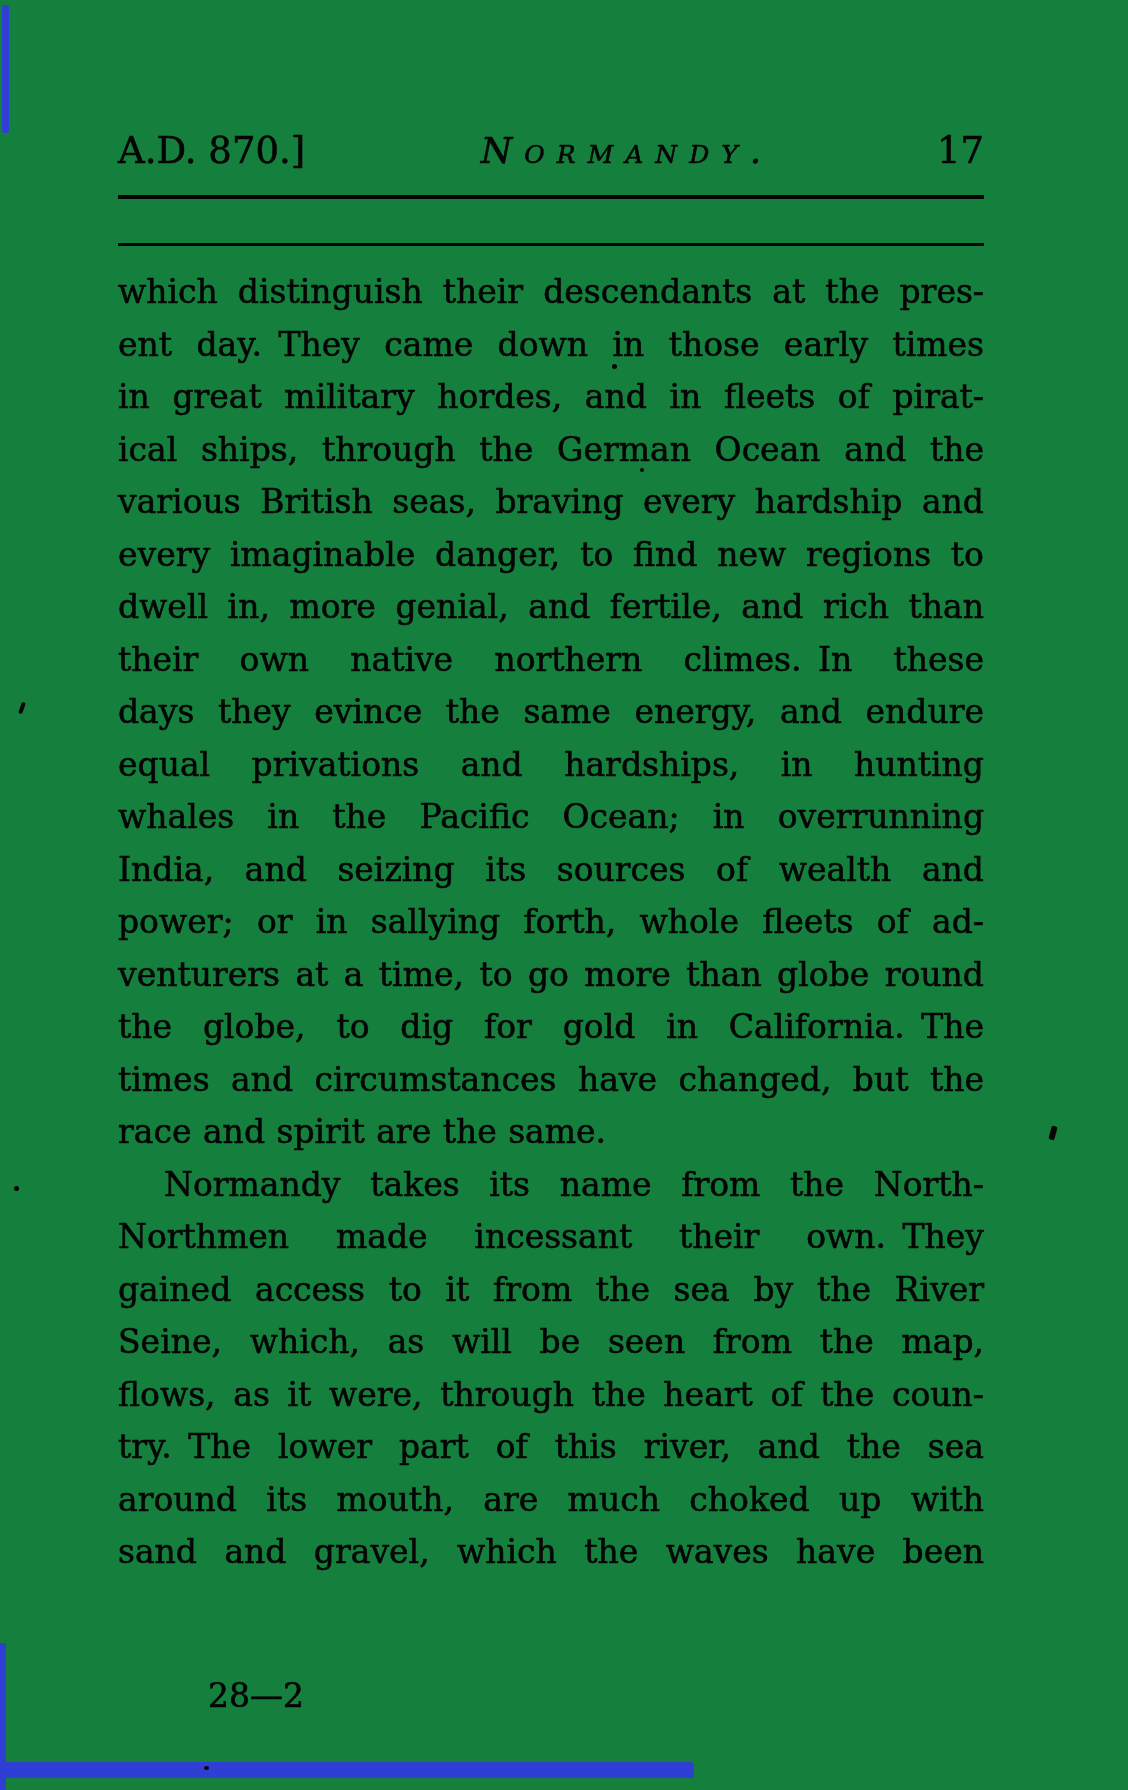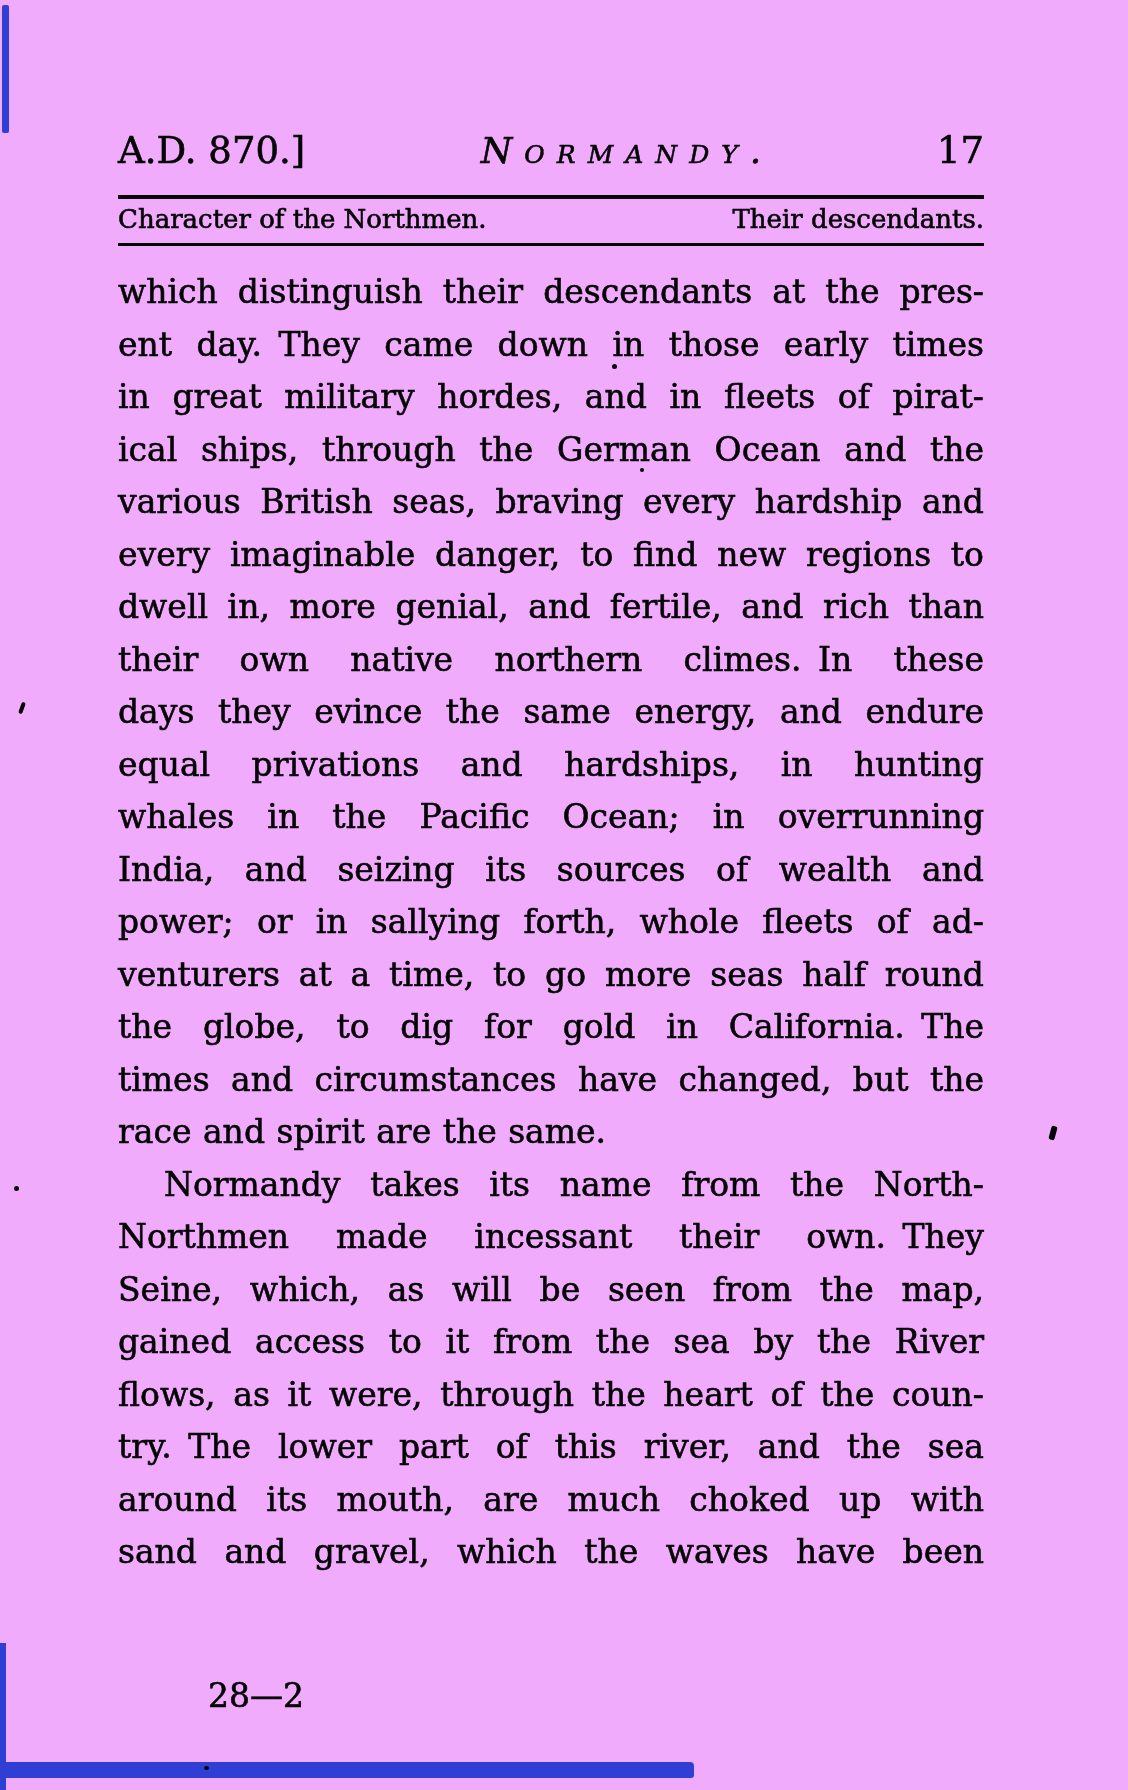--- a/index.html
+++ b/index.html
@@ -1,19 +1,19 @@
 <!DOCTYPE html>
 <html><head>
 <meta charset="utf-8">
 <style>
   html,body{margin:0;padding:0;background:#fff;}
   .page{
     position:relative;
     width:1128px;height:1790px;
-    background:#f0abfc;
+    background:#15803d;
     overflow:hidden;
     font-family:"DejaVu Serif", serif;
     color:#050505;
   }
   .ink{-webkit-text-stroke:0.6px #050505;}
   
   .running-head{
     position:absolute;left:118px;top:126px;width:866px;
     display:flex;justify-content:space-between;align-items:baseline;
     line-height:50px;white-space:nowrap;
@@ -62,49 +62,45 @@
 <div class="page">
 
   <div class="running-head">
     <span class="head-date ink">A.D. 870.]</span>
     <span class="head-title ink">Normandy.</span>
     <span class="head-pageno ink">17</span>
   </div>
 
   <div class="rule rule-top"></div>
 
-  <div class="sidenotes">
-    <span class="ink">Character of the Northmen.</span>
-    <span class="ink">Their descendants.</span>
-  </div>
 
   <div class="rule rule-bottom"></div>
 
   <main class="body-text" id="body-lines">
       <div class="line ink j">which distinguish their descendants at the pres-</div>
       <div class="line ink j">ent day. They came down in those early times</div>
       <div class="line ink j">in great military hordes, and in fleets of pirat-</div>
       <div class="line ink j">ical ships, through the German Ocean and the</div>
       <div class="line ink j">various British seas, braving every hardship and</div>
       <div class="line ink j">every imaginable danger, to find new regions to</div>
       <div class="line ink j">dwell in, more genial, and fertile, and rich than</div>
       <div class="line ink j">their own native northern climes. In these</div>
       <div class="line ink j">days they evince the same energy, and endure</div>
       <div class="line ink j">equal privations and hardships, in hunting</div>
       <div class="line ink j">whales in the Pacific Ocean; in overrunning</div>
       <div class="line ink j">India, and seizing its sources of wealth and</div>
       <div class="line ink j">power; or in sallying forth, whole fleets of ad-</div>
-      <div class="line ink j">venturers at a time, to go more seas half round</div>
+      <div class="line ink j">venturers at a time, to go more than globe round</div>
       <div class="line ink j">the globe, to dig for gold in California. The</div>
       <div class="line ink j">times and circumstances have changed, but the</div>
       <div class="line ink left">race and spirit are the same.</div>
       <div class="line ink j indent">Normandy takes its name from the North-</div>
       <div class="line ink j">Northmen made incessant their own. They</div>
+      <div class="line ink j">gained access to it from the sea by the River</div>
       <div class="line ink j">Seine, which, as will be seen from the map,</div>
-      <div class="line ink j">gained access to it from the sea by the River</div>
       <div class="line ink j">flows, as it were, through the heart of the coun-</div>
       <div class="line ink j">try. The lower part of this river, and the sea</div>
       <div class="line ink j">around its mouth, are much choked up with</div>
       <div class="line ink j">sand and gravel, which the waves have been</div>
     </main>
 
   <div class="signature ink">28—2</div>
 
   <div class="scan-artifact artifact-top-left" style="background: rgb(47, 63, 211);"></div>
   <div class="scan-artifact artifact-bottom-left" style="background: rgb(47, 63, 211);"></div>

